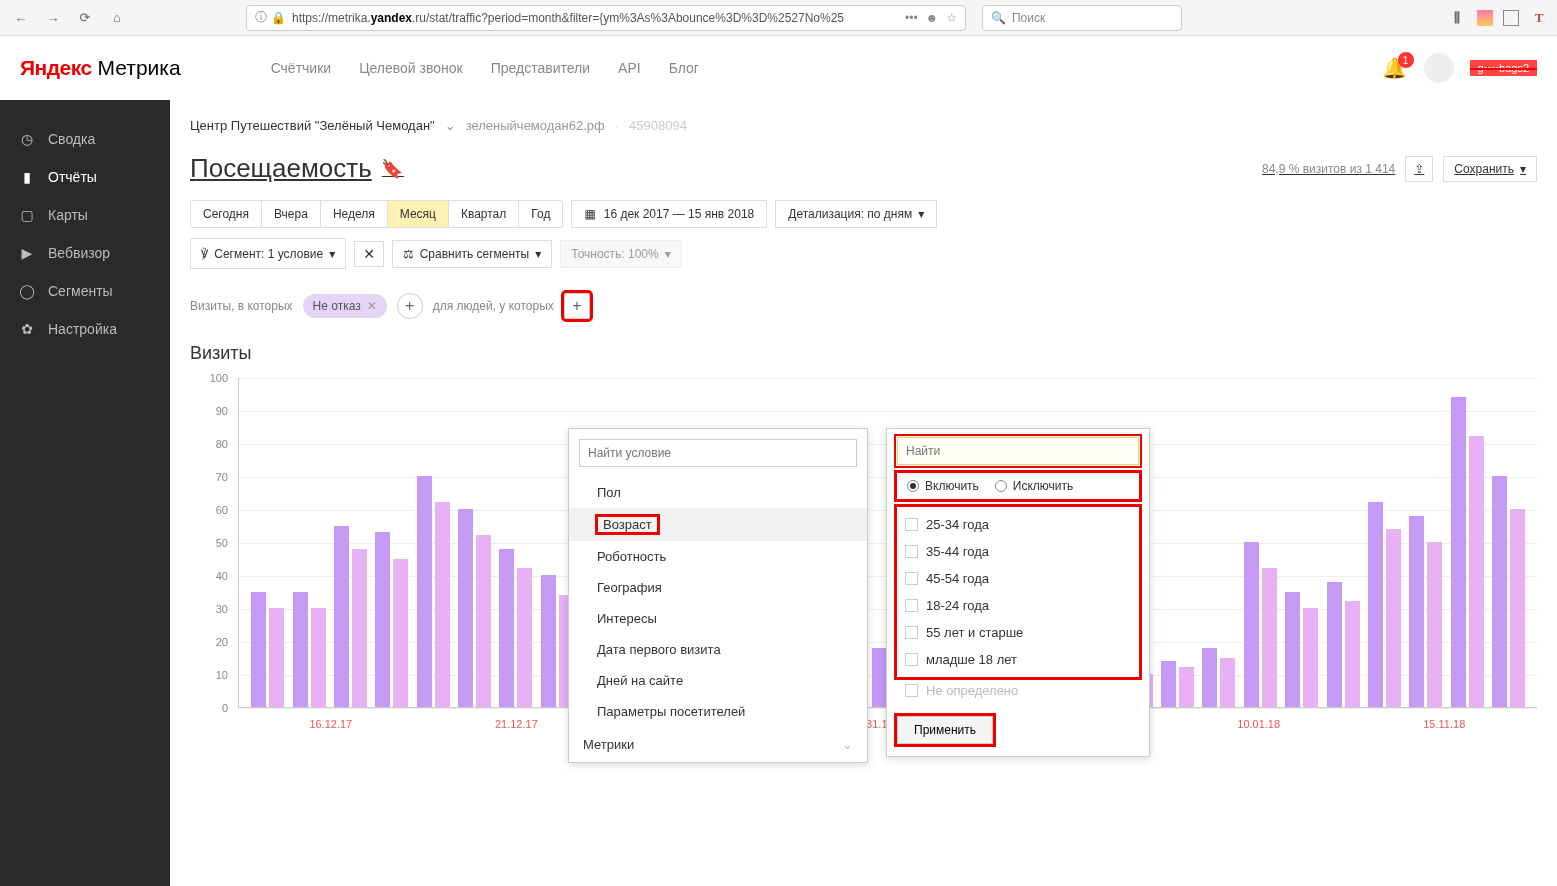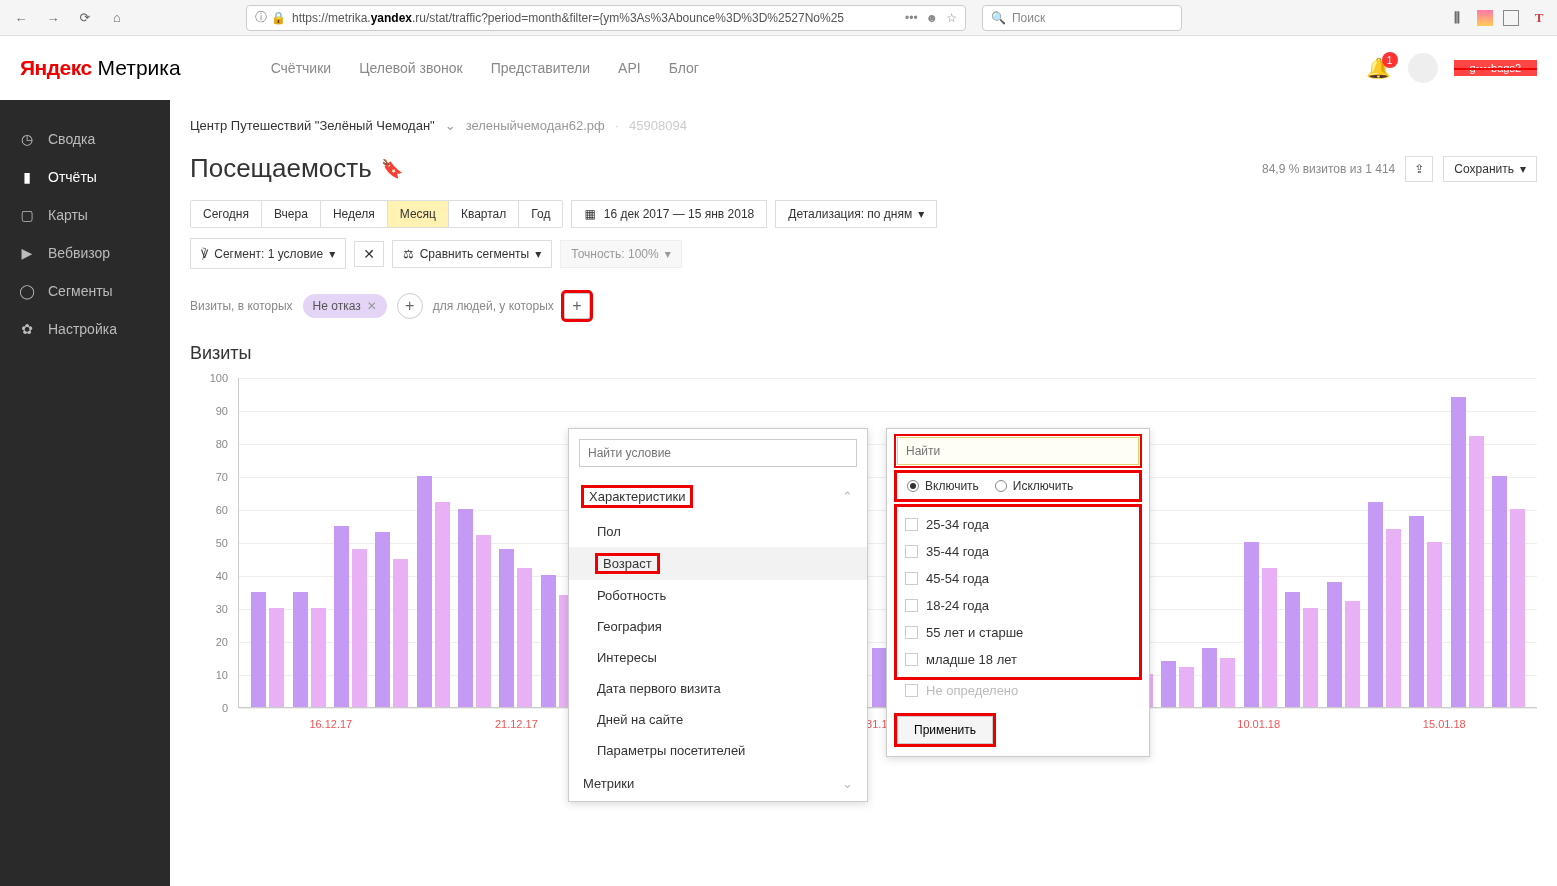--- a/index.html
+++ b/index.html
@@ -21,41 +21,41 @@
 .top-header { height: 64px; display: flex; align-items: center; padding: 0 20px; border-bottom: 0; }
 .logo { font-size: 21px; font-weight: 400; margin-right: 90px; }
 .logo .ya { color: #e00; font-weight: bold; letter-spacing: -0.5px;}
 .logo .mt { color: #000; }
 .nav-links { display: flex; gap: 28px; }
 .nav-links a { color: #888; text-decoration: none; font-size: 14px; }
 .header-right { margin-left: auto; display: flex; align-items: center; gap: 16px; }
 .bell { position: relative; color: #bbb; font-size: 20px; }
 .bell .badge { position: absolute; top: -4px; right: -6px; background: #f33; color: #fff; border-radius: 50%; width: 16px; height: 16px; font-size: 10px; display: flex; align-items: center; justify-content: center; }
 .avatar { width: 30px; height: 30px; border-radius: 50%; background: #eee; }
-.user-name { background: #f44; color: #fff; padding: 2px 16px; font-size: 11px; position: relative; }
+.user-name { background: #f44; color: #fff; padding: 2px 8px; font-size: 11px; position: relative; }
 .user-name::before { content:""; position: absolute; left:0; right:0; top:50%; height:2px; background:#e00; }
 
 
 .app { display: flex; height: calc(886px - 36px - 64px); }
 .sidebar { width: 170px; background: #2a2a2a; color: #bbb; padding-top: 20px; }
 .side-item { display: flex; align-items: center; gap: 12px; padding: 11px 18px; cursor: pointer; font-size: 14px; }
 .side-item.active { color: #fff; }
 .side-icon { width: 18px; display: flex; justify-content: center; color: inherit; }
 
 .content { flex: 1; padding: 0 20px 20px 20px; overflow: hidden; position: relative; }
 
 
 .crumb { display: flex; align-items: center; gap: 10px; padding: 18px 0 20px 0; font-size: 13px; color: #999; }
 .crumb .site { color: #333; }
 .crumb .domain { color: #999; }
 .crumb .id { color: #ccc; }
 .crumb .chev { color: #999; }
 
 
-.title-row { display: flex; align-items: center; }
+.title-row { display: flex; align-items: center; text-decoration: underline; }
 .title { font-size: 26px; font-weight: 400; }
 .bm-icon { margin-left: 10px; color: #ddd; font-size: 18px; }
 .title-right { margin-left: auto; display: flex; align-items: center; gap: 10px; font-size: 12px; color: #888; }
 .btn-light { border: 1px solid #ddd; background: #fff; padding: 5px 10px; font-size: 12px; color: #333; display: flex; align-items: center; gap: 6px; cursor: pointer; }
 .btn-light.icon { padding: 5px 8px; }
 
 
 .periods { display: flex; margin-top: 16px; gap: 8px; align-items: center; text-align: center; }
 .period-group { display: flex; border: 1px solid #ddd; border-radius: 2px; overflow: hidden; }
 .period-btn { padding: 6px 12px; font-size: 12px; border-right: 1px solid #ddd; cursor: pointer; background: #fff; }
@@ -416,30 +416,26 @@
             </div>
           </div>
       </div>
       <div class="x-axis" id="xaxis">
           <div class="x-tick">16.12.17</div>
           <div class="x-tick">21.12.17</div>
           <div class="x-tick">26.12.17</div>
           <div class="x-tick">31.12.17</div>
           <div class="x-tick">05.01.18</div>
           <div class="x-tick">10.01.18</div>
-          <div class="x-tick">15.01.18</div>
+          <div class="x-tick">15.11.18</div>
         </div>
     </div>
 
     <div class="pop1">
       <input type="text" placeholder="Найти условие" style="">
-      <div class="cat head">
-        <span class="hl-red" style="padding:2px 6px">Характеристики</span>
-        <span style="color:#bbb">⌃</span>
-      </div>
       <div class="sub">Пол</div>
       <div class="sub sel"><span class="hl-red" style="padding:1px 6px">Возраст</span></div>
       <div class="sub">Роботность</div>
       <div class="sub">География</div>
       <div class="sub">Интересы</div>
       <div class="sub">Дата первого визита</div>
       <div class="sub">Дней на сайте</div>
       <div class="sub">Параметры посетителей</div>
       <div class="cat">
         <span>Метрики</span>

